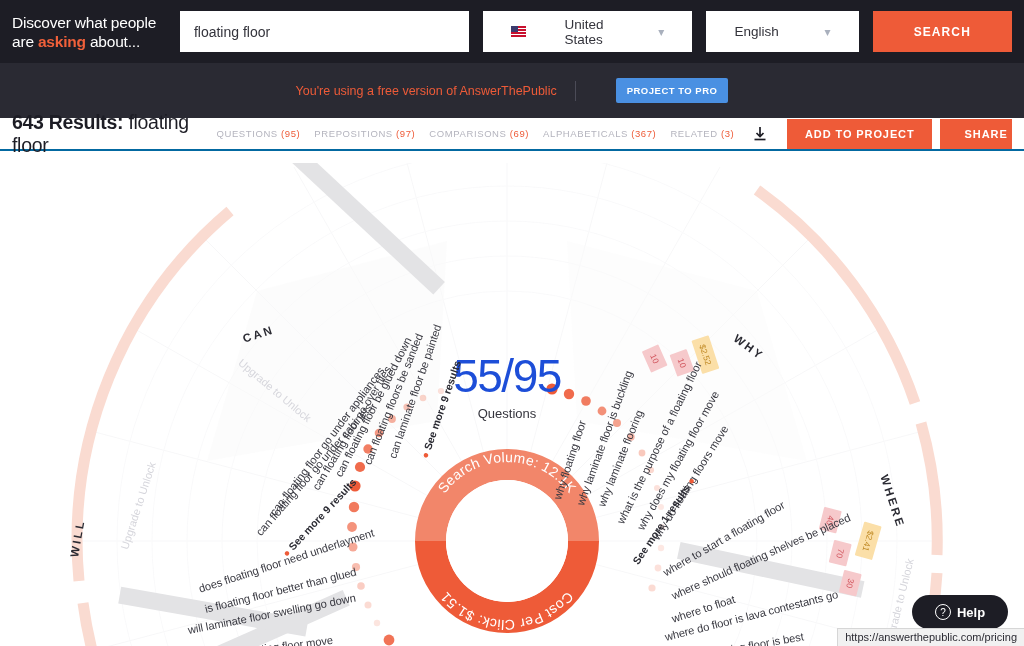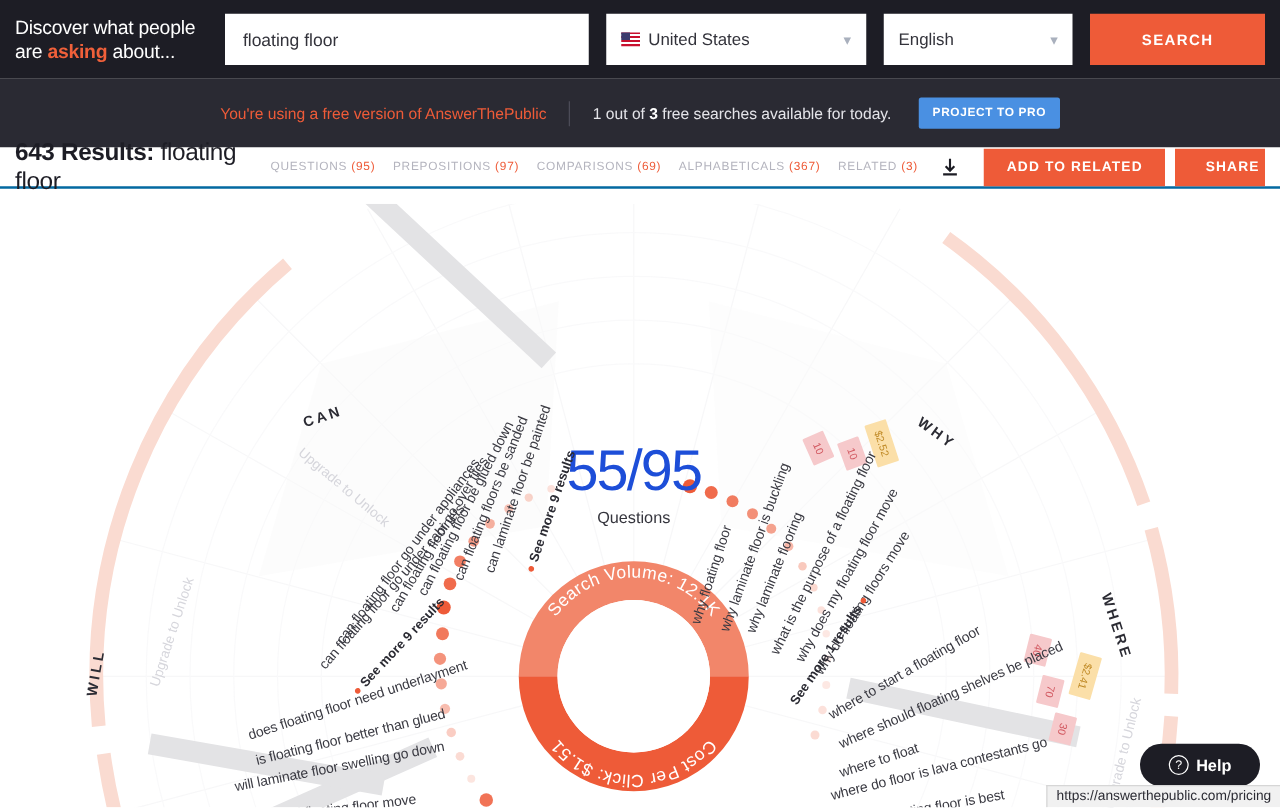--- a/index.html
+++ b/index.html
@@ -21,22 +21,23 @@
     letter-spacing: -0.2px;
   }
   .tagline b { color: #f0603a; font-weight: 700; }
   .search-input {
     width: 300px; height: 41px; background: #fff; border: none; margin-left: 14px;
     font-size: 14px; color: #33333b; padding: 0 14px;
     font-family: "Liberation Sans", sans-serif;
   }
   .select-box {
     height: 41px; background: #fff; margin-left: 14px; display: flex;
-    align-items: center; padding: 0 12px; font-size: 13.5px; color: #33333b;
+    align-items: center; padding: 0 28px; font-size: 13.5px; color: #33333b;
     position: relative;
+    gap: 31px;
   }
   .select-country { width: 215px; }
   .select-lang { width: 156px; }
   .select-box .label { flex: 1; }
   .chev { color: #a9b0bd; font-size: 12px; line-height: 1; }
   .flag {
     width: 15px; height: 11px; margin-right: 7px; position: relative;
     background: #fff; display: inline-block; flex: 0 0 auto;
     background-image:
       linear-gradient(to bottom,
@@ -180,21 +181,20 @@
       <span class="label">English</span>
       <span class="chev">▾</span>
     </div>
 
     <button class="search-btn">SEARCH</button>
   </div>
 
   <div class="noticebar">
     <span class="notice-free">You're using a free version of AnswerThePublic</span>
     <span class="notice-div"></span>
-    <span class="notice-count"><span>1 out of </span><b>3</b><span> free searches available for today.</span></span>
     <button class="upgrade-btn">PROJECT TO PRO</button>
   </div>
 
   <div class="resultbar">
     <div class="results-title">
       <b>643 Results:</b>
       <span class="kw">floating floor</span>
     </div>
     <div class="tabs">
       <div class="tab">
@@ -217,21 +217,21 @@
         <span>RELATED</span>
         <span class="cnt">(3)</span>
       </div>
     </div>
     <div class="dl-icon">
       <svg width="18" height="18" viewBox="0 0 18 18">
         <path d="M9 2 L9 11 M5.5 8 L9 11.5 L12.5 8" stroke="#1d1d25" stroke-width="1.7" fill="none"></path>
         <path d="M3.5 14.5 L14.5 14.5" stroke="#1d1d25" stroke-width="1.7"></path>
       </svg>
     </div>
-    <button class="btn-project">ADD TO RELATED</button>
+    <button class="btn-project">ADD TO PROJECT</button>
     <button class="btn-share">SHARE</button>
   </div>
 
   <div class="viz">
 
     <svg width="1024" height="483" viewBox="0 0 1024 483">
       <defs>
         <clipPath id="viewclip">
             <rect x="0" y="0" width="1024" height="483"></rect>
           </clipPath>

